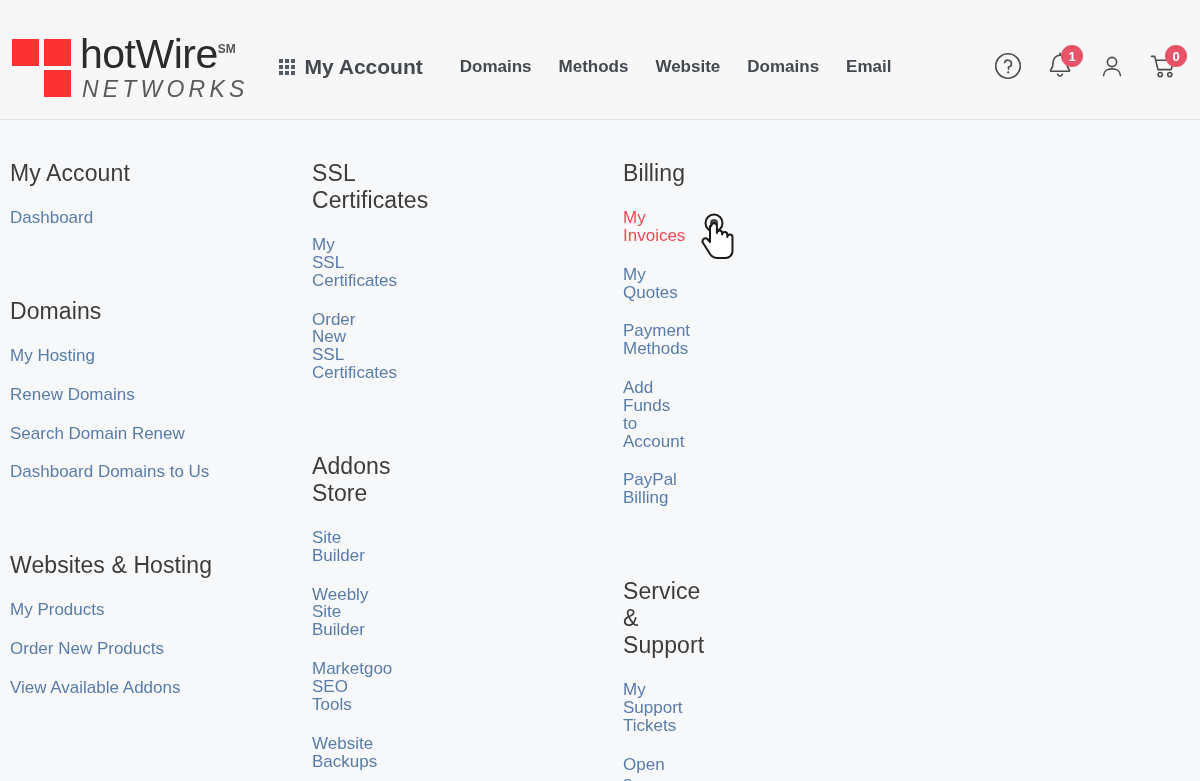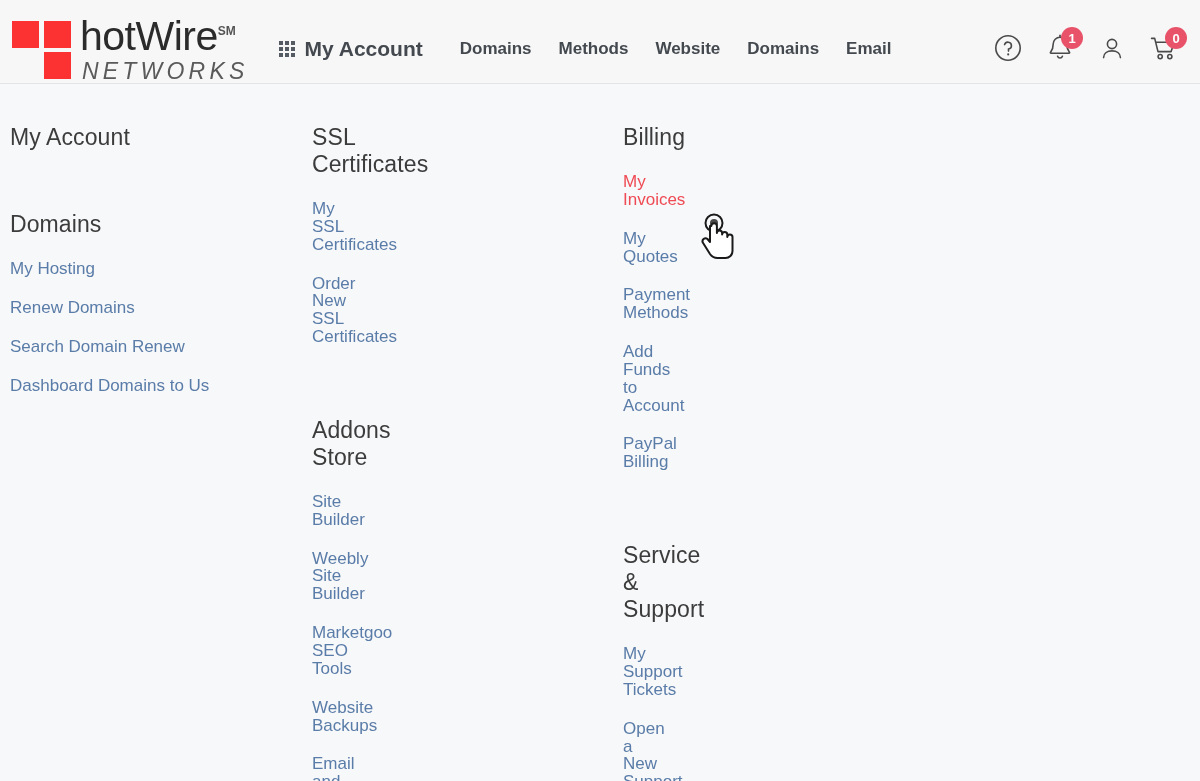--- a/index.html
+++ b/index.html
@@ -9,21 +9,21 @@
     height: 781px;
     overflow: hidden;
     background: #f7f8fa;
     font-family: "Liberation Sans", sans-serif;
     -webkit-font-smoothing: antialiased;
   }
 
   
   .header {
     position: relative;
-    height: 84px;
+    height: 120px;
     background: #f7f7f7;
     border-bottom: 1px solid #e3e4e6;
     display: flex;
     align-items: center;
     padding: 15px 14px 0 10px;
   }
 
   .logo { display: flex; align-items: center; flex: 0 0 auto; }
   .logo-marks {
     width: 62px; height: 62px;
@@ -251,30 +251,37 @@
     </span>
 
   </div>
 </div>
 
 <div class="content">
 
   <div class="col col-1">
     <div class="section">
       <h2 class="section-title">My Account</h2>
+      <a class="link">Dashboard</a>
     </div>
     <div class="gap-lg"></div>
     <div class="section">
       <h2 class="section-title">Domains</h2>
       <a class="link">My Hosting</a>
       <a class="link">Renew Domains</a>
       <a class="link">Search Domain Renew</a>
       <a class="link">Dashboard Domains to Us</a>
     </div>
     <div class="gap-lg"></div>
+    <div class="section">
+      <h2 class="section-title">Websites &amp; Hosting</h2>
+      <a class="link">My Products</a>
+      <a class="link">Order New Products</a>
+      <a class="link">View Available Addons</a>
+    </div>
   </div>
 
   <div class="col col-2">
     <div class="section">
       <h2 class="section-title">SSL Certificates</h2>
       <a class="link">My SSL Certificates</a>
       <a class="link">Order New SSL Certificates</a>
     </div>
     <div class="gap-lg"></div>
     <div class="section">

